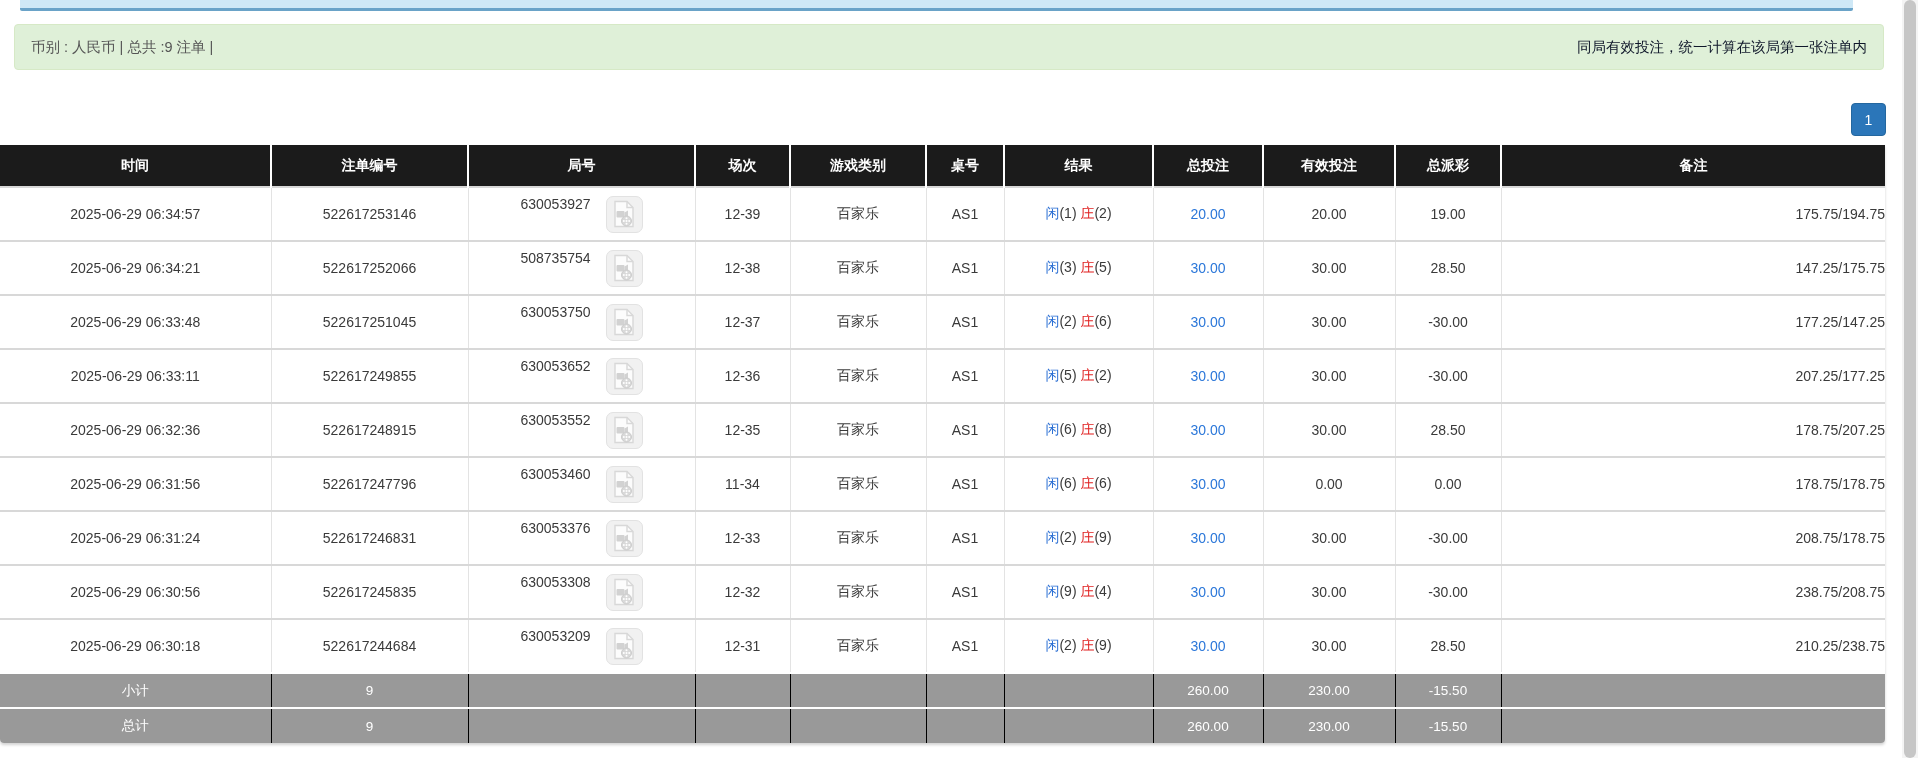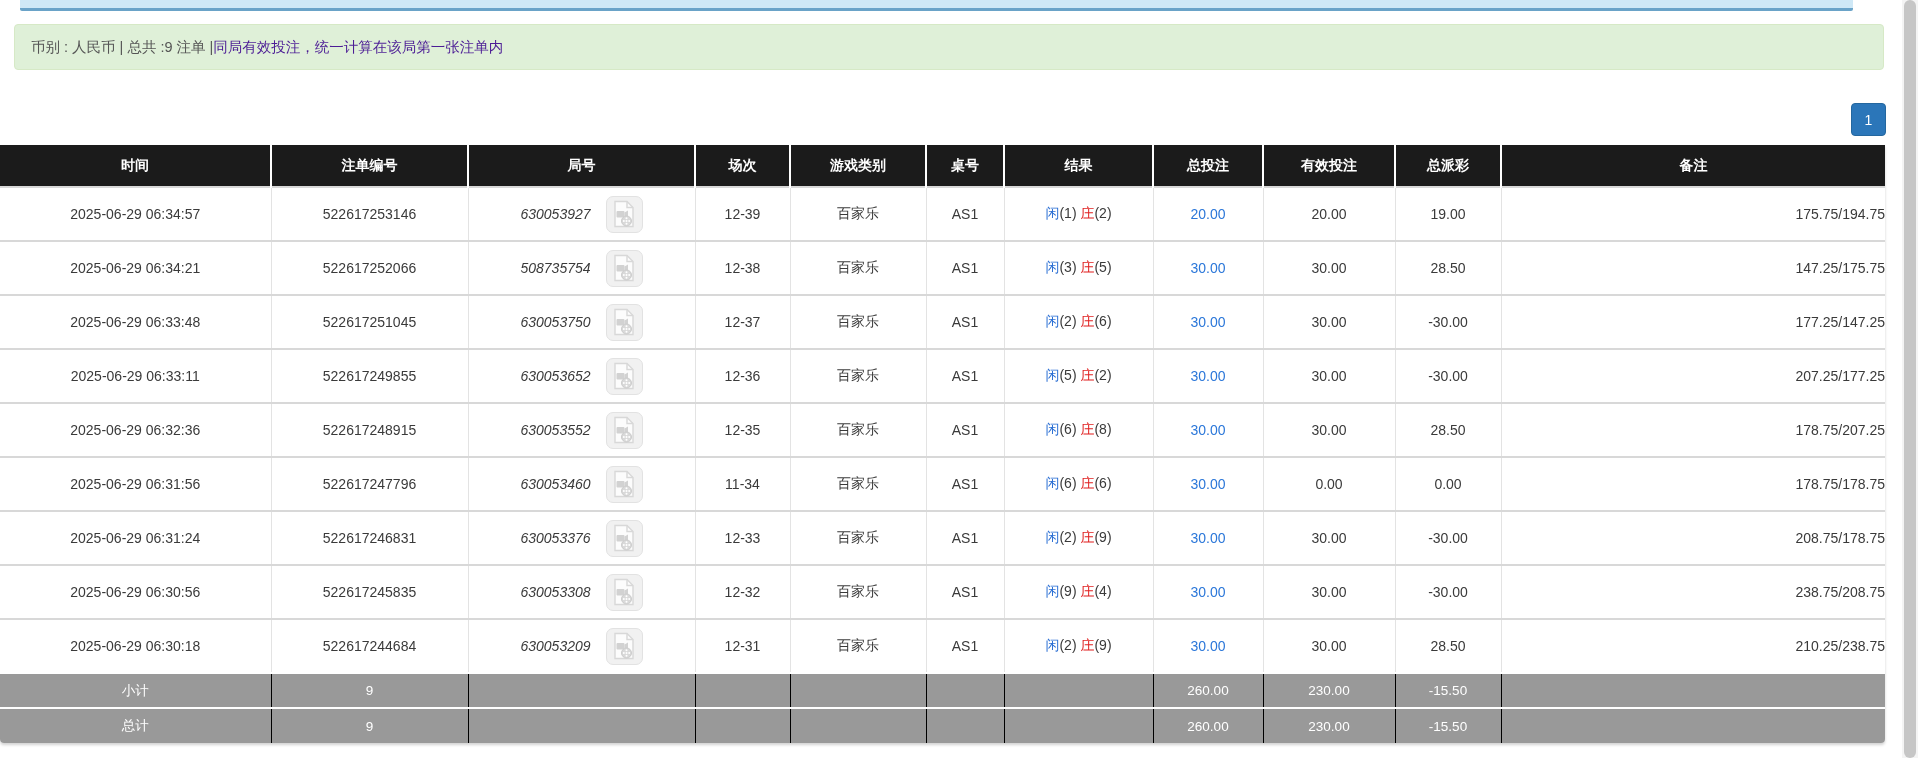--- a/index.html
+++ b/index.html
@@ -16,26 +16,26 @@
     background: #cfe8f6;
     border-bottom: 3px solid #6aa3c8;
     border-radius: 0 0 2px 2px;
   }
   
   .meta-bar {
     position: absolute; left: 14px; top: 24px; width: 1870px; height: 46px;
     background: #dff0d8;
     border: 1px solid #d6e9c6;
     border-radius: 4px;
-    display: flex; align-items: center; justify-content: flex-start;
+    display: flex; align-items: center; justify-content: space-between;
     padding: 0 16px;
     font-size: 14.5px;
   }
   .meta-left { color: #555555; }
-  .meta-note { color: #4c1d95; }
+  .meta-note { color: #0f172a; }
   
   .pager {
     position: absolute; top: 103px; right: 32px;
   }
   .page-btn {
     display: inline-block;
     min-width: 35px; height: 33px; line-height: 33px;
     background: #2b76b9; color: #ffffff;
     border: 1px solid #24679f; border-radius: 4px;
     text-align: center; font-size: 14px;
@@ -74,21 +74,21 @@
     border-top: 2px solid #ffffff;
     border-right: 1px solid #000000;
   }
   table.bets tfoot td:last-child { border-right: none; }
   table.bets tfoot tr:last-child td:first-child { border-radius: 0 0 0 4px; }
   table.bets tfoot tr:last-child td:last-child { border-radius: 0 0 4px 0; }
   .val-link { color: #2b77d9; text-decoration: none; cursor: pointer; }
   .neg { color: #e80000; }
   .res-player { color: #2b6fd4; }
   .res-banker { color: #e02020; }
-  .round-cell { display: inline-flex; align-items: center; gap: 15px; font-style: italic; }
+  .round-cell { display: inline-flex; gap: 15px; }
   .video-btn {
     display: inline-flex; align-items: center; justify-content: center;
     width: 37px; height: 37px;
     background: #f1f1f1;
     border: 1px solid #e2e2e2;
     border-radius: 7px;
     cursor: pointer;
   }
   
   .scrollbar-track {

